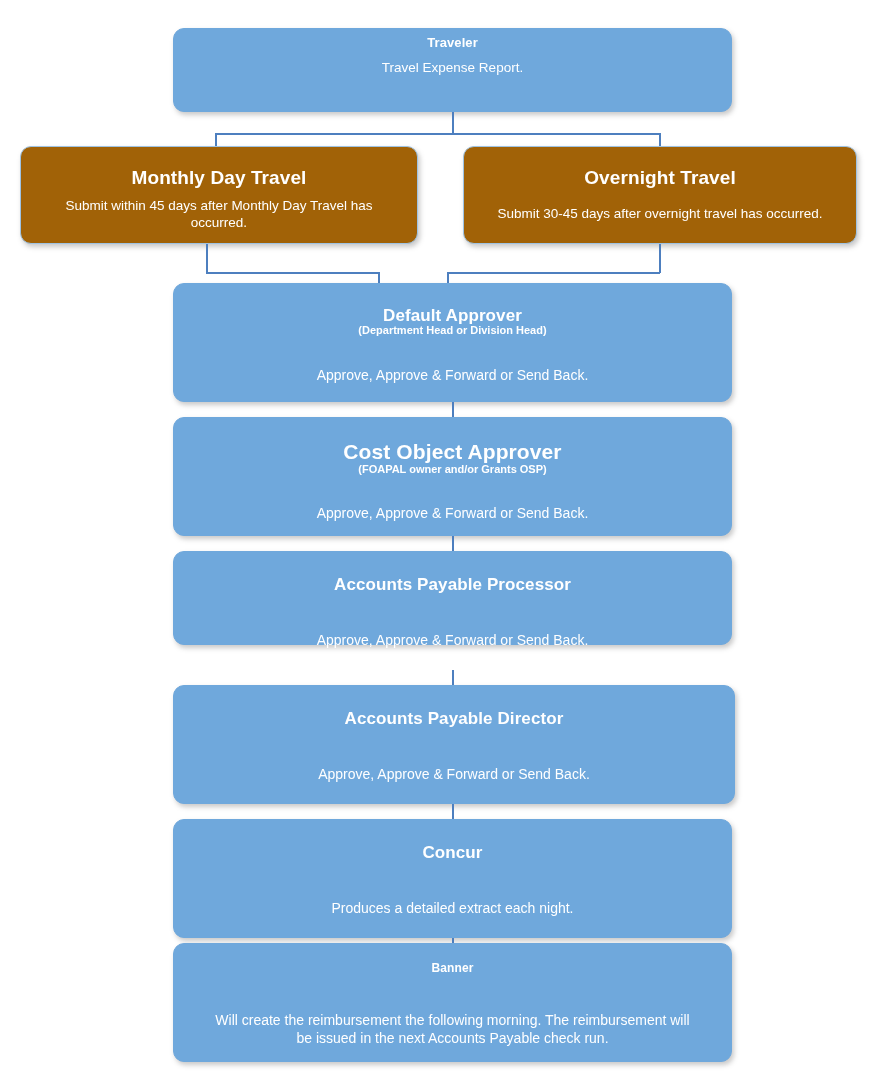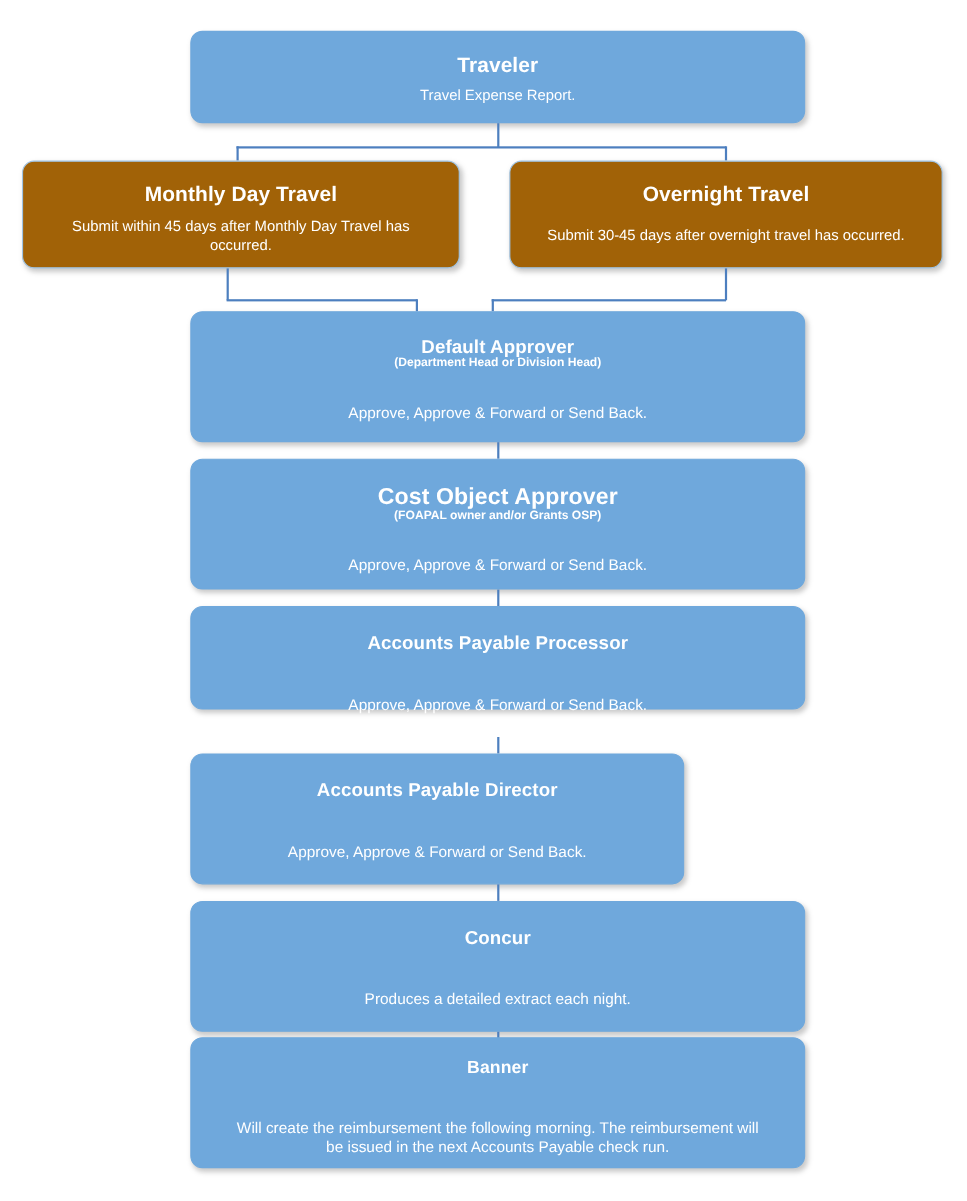--- a/index.html
+++ b/index.html
@@ -48,21 +48,21 @@
   }
   .node .subtitle {
     font-weight: bold;
     line-height: 1.05;
   }
   .node .body {
     line-height: 1.22;
   }
 
   
-  .n-traveler .title   { font-size: 19px; margin-top: 20px; }
+  .n-traveler .title   { font-size: 13px; margin-top: 7px; }
   .n-traveler .body    { font-size: 13.5px; margin-top: 9px; }
 
   .n-monthly .title    { font-size: 19px; margin-top: 20px; }
   .n-monthly .body     { font-size: 13.5px; margin-top: 10px; width: 86%; }
 
   .n-overnight .title  { font-size: 19px; margin-top: 20px; }
   .n-overnight .body   { font-size: 13.5px; margin-top: 18px; width: 94%; }
 
   .n-default .title    { font-size: 17px; margin-top: 22px; }
   .n-default .subtitle { font-size: 11px; margin-top: 0px; }
@@ -74,21 +74,21 @@
 
   .n-approc .title     { font-size: 17px; margin-top: 23px; }
   .n-approc .body      { font-size: 14px; margin-top: 38px; }
 
   .n-apdir .title      { font-size: 17px; margin-top: 23px; }
   .n-apdir .body       { font-size: 14px; margin-top: 38px; }
 
   .n-concur .title     { font-size: 17px; margin-top: 23px; }
   .n-concur .body      { font-size: 14px; margin-top: 38px; }
 
-  .n-banner .title     { font-size: 16px; margin-top: 18px; }
+  .n-banner .title     { font-size: 12px; margin-top: 18px; }
   .n-banner .body      { font-size: 14px; margin-top: 37px; width: 88%; }
 
   
   .conn {
     position: absolute;
     background: #4d7fbf;
   }
   .conn.v { width: 1.5px; }
   .conn.h { height: 1.5px; }
 </style>
@@ -141,21 +141,21 @@
 
   <div class="conn v" style="left:452px; top:536px; height:15px;"></div>
 
   <div class="node blue n-approc" style="left:173px; top:551px; width:559px; height:94px;">
     <div class="title">Accounts Payable Processor</div>
     <div class="body">Approve, Approve &amp; Forward or Send Back.</div>
   </div>
 
   <div class="conn v" style="left:452px; top:670px; height:15px;"></div>
 
-  <div class="node blue n-apdir" style="left:173px; top:685px; width:449px; height:119px;">
+  <div class="node blue n-apdir" style="left:173px; top:685px; width:562px; height:119px;">
     <div class="title">Accounts Payable Director</div>
     <div class="body">Approve, Approve &amp; Forward or Send Back.</div>
   </div>
 
   <div class="conn v" style="left:452px; top:804px; height:15px;"></div>
 
   <div class="node blue n-concur" style="left:173px; top:819px; width:559px; height:119px;">
     <div class="title">Concur</div>
     <div class="body">Produces a detailed extract each night.</div>
   </div>

